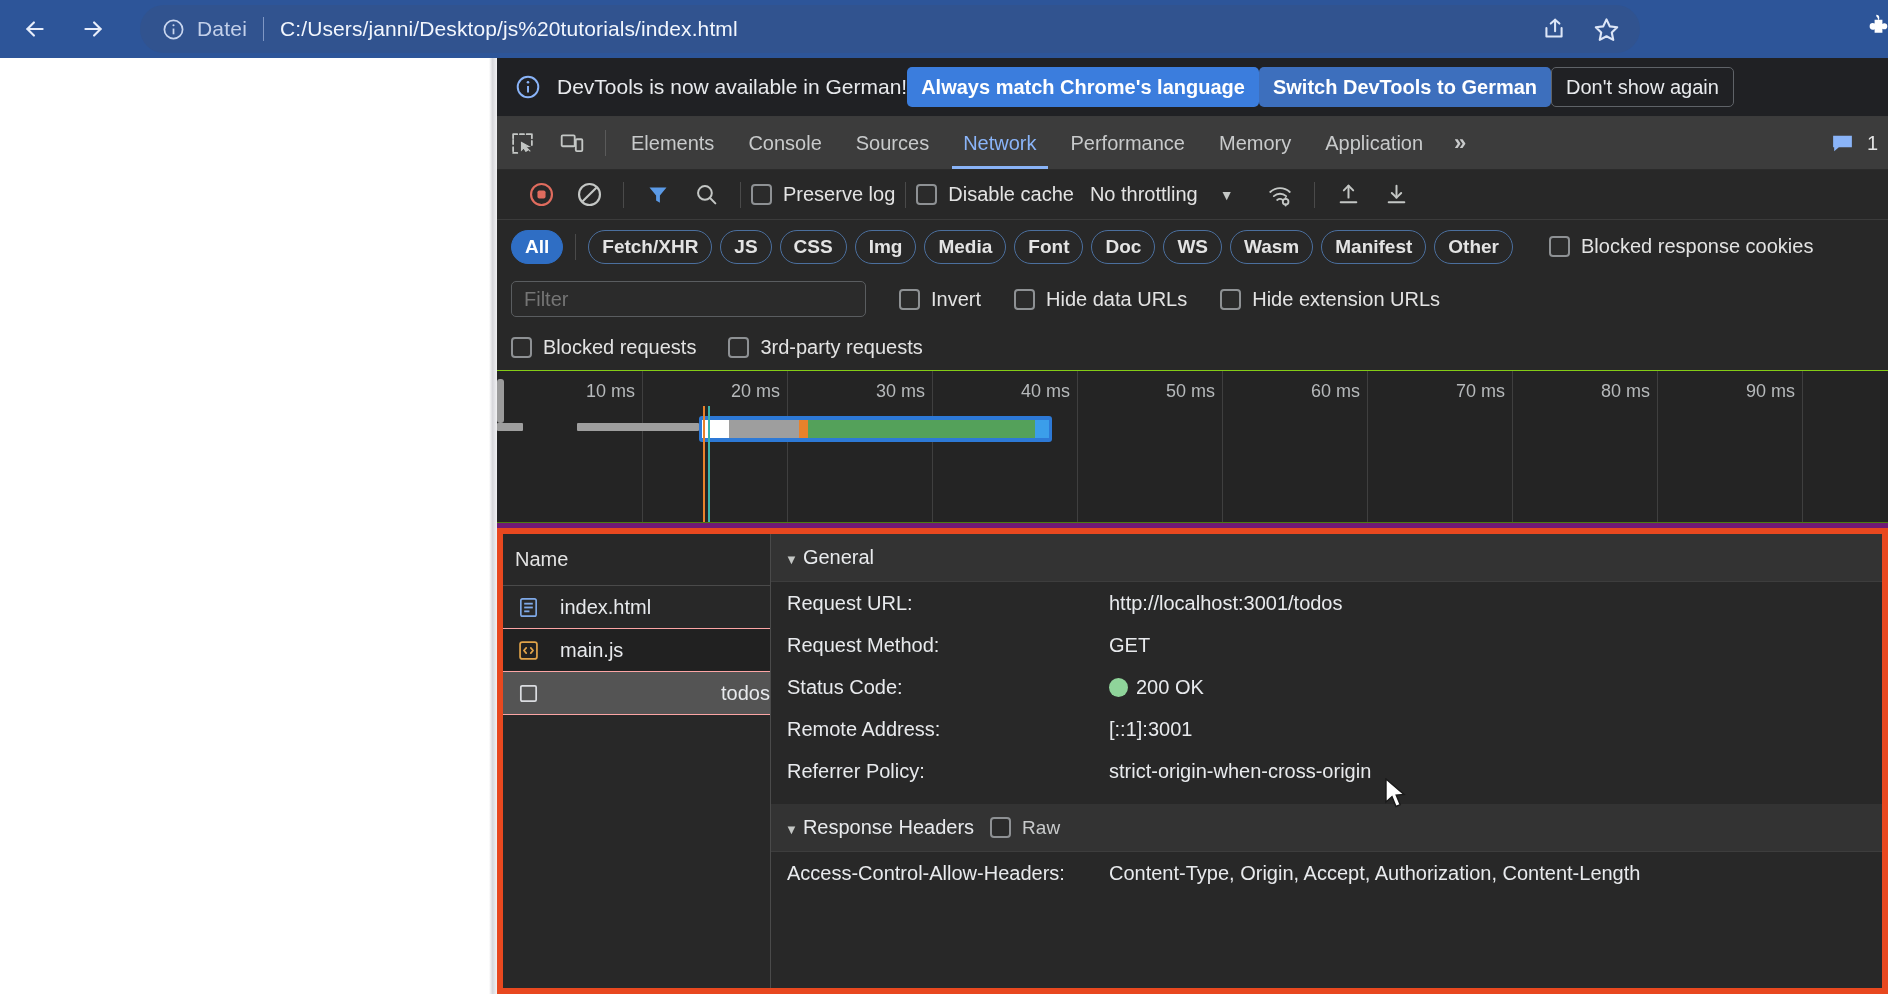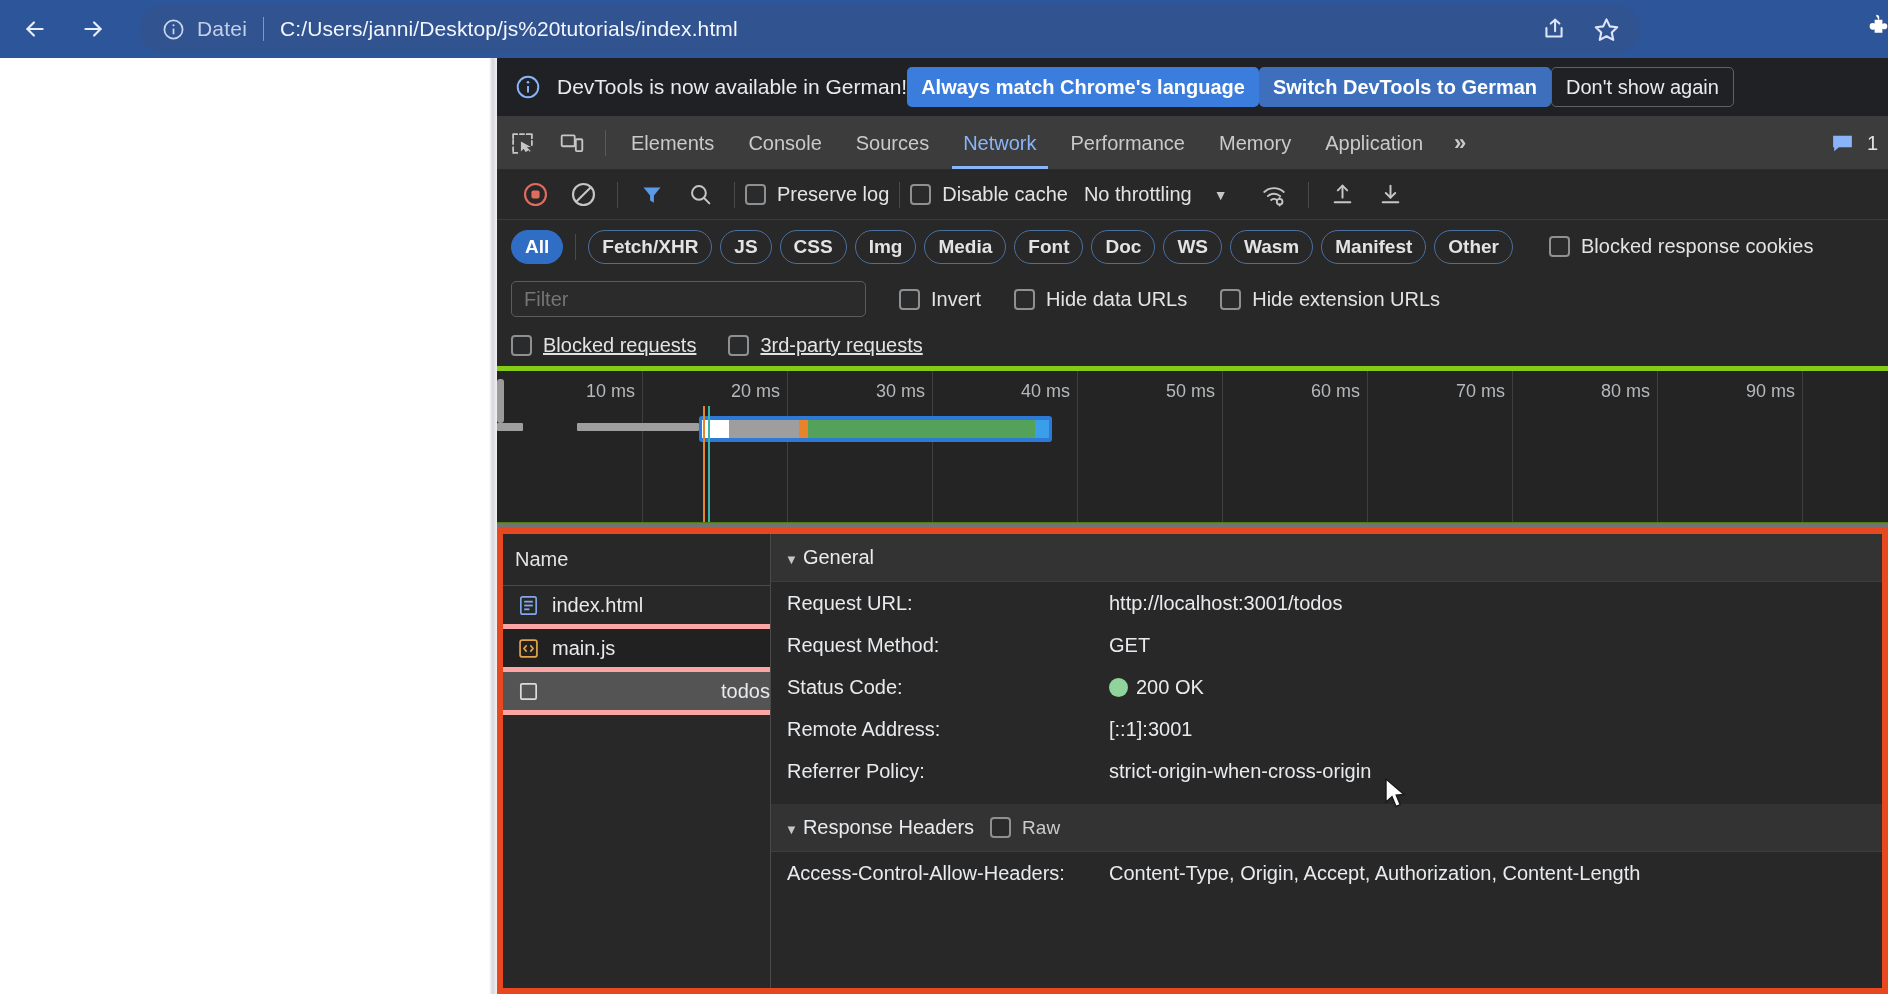--- a/index.html
+++ b/index.html
@@ -53,21 +53,21 @@
     background:#ffffff;
   }
   #dt-resizer {
     position:absolute; left:489px; top:58px; width:8px; height:936px;
     background:linear-gradient(to right,#ffffff 0%,#d8d8dc 45%,#f2f2f4 100%);
   }
 
   
   #devtools {
     position:absolute; left:497px; top:58px; width:1391px; height:936px;
-    background:#737373; color:#e3e3e3;
+    background:#701a75; color:#e3e3e3;
     font-size:19px;
   }
 
   
   #dt-banner {
     height:59px; background:#202124;
     display:flex; align-items:center; padding-left:18px;
     border-bottom:1px solid #3b3b3b;
   }
   #dt-banner .binfo { color:#8ab4f8; display:flex; margin-right:16px; }
@@ -106,21 +106,21 @@
   }
   #dt-tabs-right {
     margin-left:auto; display:flex; align-items:center; padding-right:10px; gap:8px;
   }
   #dt-tabs-right .msgicon { display:flex; align-items:center; color:#8ab4f8; }
   #dt-tabs-right .msgcount { font-size:20px; color:#e3e3e3; margin-left:4px; }
 
   
   #net-toolbar {
     height:50px; background:#282828; display:flex; align-items:center;
-    padding-left:14px; border-bottom:1px solid #3b3b3b;
+    padding-left:20px; border-bottom:1px solid #3b3b3b;
   }
   #net-toolbar .tb-icon {
     width:48px; height:44px; display:flex; align-items:center; justify-content:center;
   }
   #net-toolbar .sep { width:1px; height:26px; background:#4a4a4a; margin:0 10px; }
   .cbox {
     display:flex; align-items:center; gap:11px; font-size:20px; color:#e3e3e3;
     white-space:nowrap;
   }
   .cbox .box {
@@ -156,21 +156,21 @@
     font-size:19px; font-weight:bold; white-space:nowrap;
     border:1px solid #4b6f9e; color:#e3e3e3; background:transparent;
   }
   .pill.active { background:#2f6ec4; border-color:#2f6ec4; color:#ffffff; }
   #type-row .pillsep { width:1px; height:26px; background:#4a4a4a; margin:0 4px; }
   #type-row .cbox { margin-left:28px; }
 
   
   #blocked-row {
     height:46px; background:#282828; display:flex; align-items:center;
-    padding-left:14px; gap:32px; border-bottom:5px solid #84cc16;text-decoration:underline;
+    padding-left:14px; gap:32px; border-bottom:1px solid #84cc16;
   }
 
   
   #overview {
     height:152px; background:#242424; position:relative;
     border-bottom:1px solid #4d7c0f; overflow:hidden;
   }
   #overview .ov-grid {
     position:absolute; inset:0;
   }
@@ -207,21 +207,21 @@
     width:268px; background:#282828; border-right:1px solid #4a4a4a;
     display:flex; flex-direction:column; flex:none;
   }
   #req-list .rl-head {
     height:52px; display:flex; align-items:center; padding-left:12px;
     font-size:20px; color:#e3e3e3; border-bottom:1px solid #4a4a4a;
     background:#282828;
   }
   .req-row {
     height:43px; display:flex; align-items:center; padding-left:14px;
-    gap:12px; font-size:20px; color:#e8eaed; border-bottom:5px solid #fca5a5;
+    gap:20px; font-size:20px; color:#e8eaed; border-bottom:1px solid #fca5a5;
   }
   .req-row.alt { background:#212121; }
   .req-row.selected { background:#545454;justify-content:space-between; }
   .req-row .ricon { width:23px; height:23px; flex:none; }
 
   #detail {
     flex:1; display:flex; flex-direction:column; min-width:0;
     background:#282828;
   }
   #detail-tabs {

